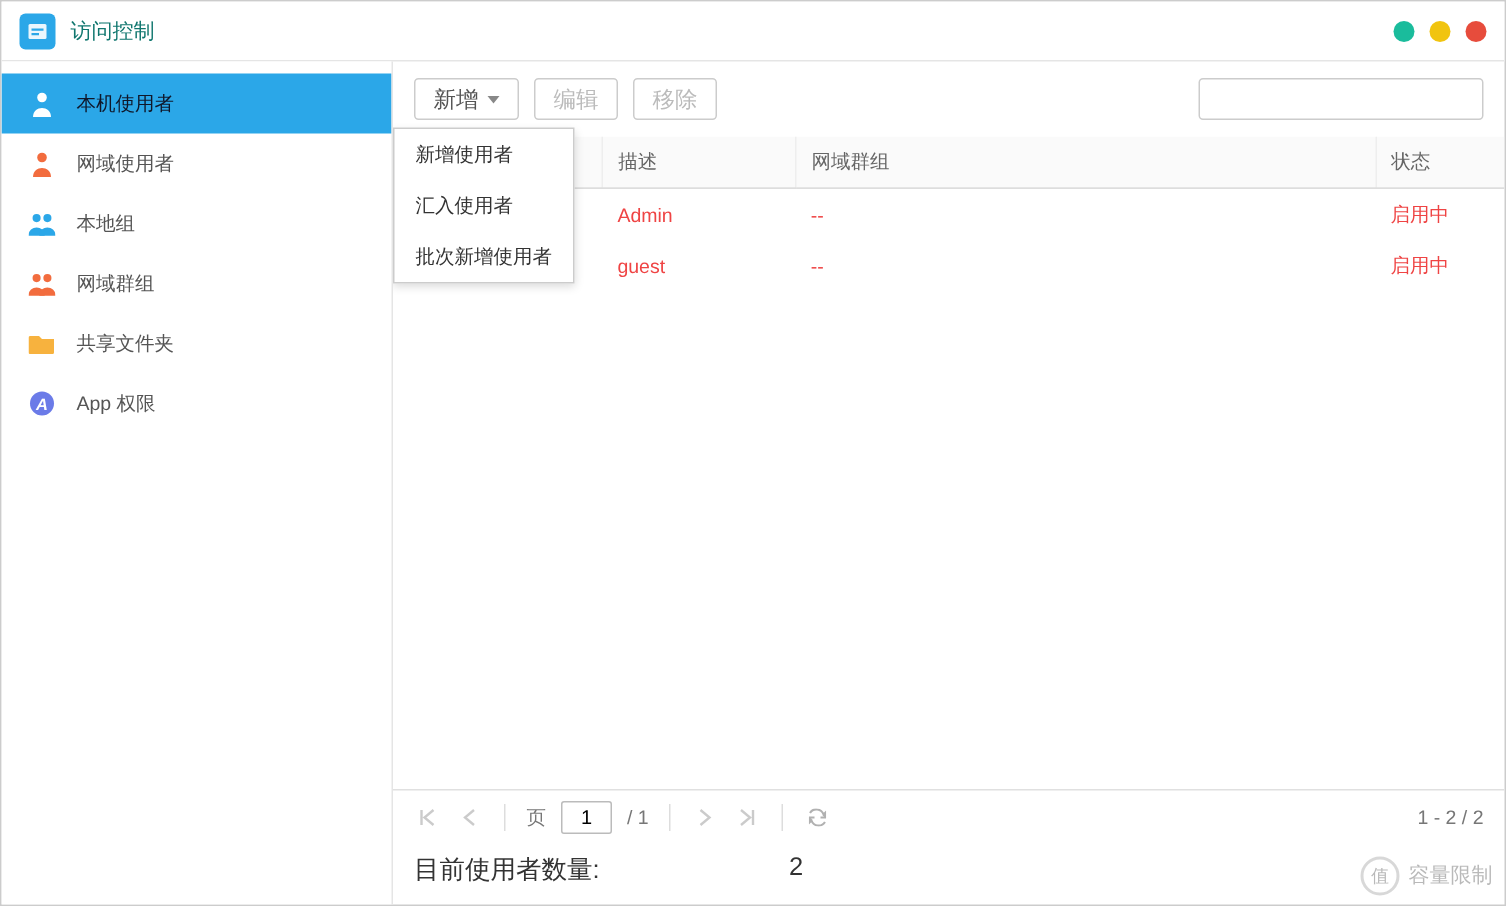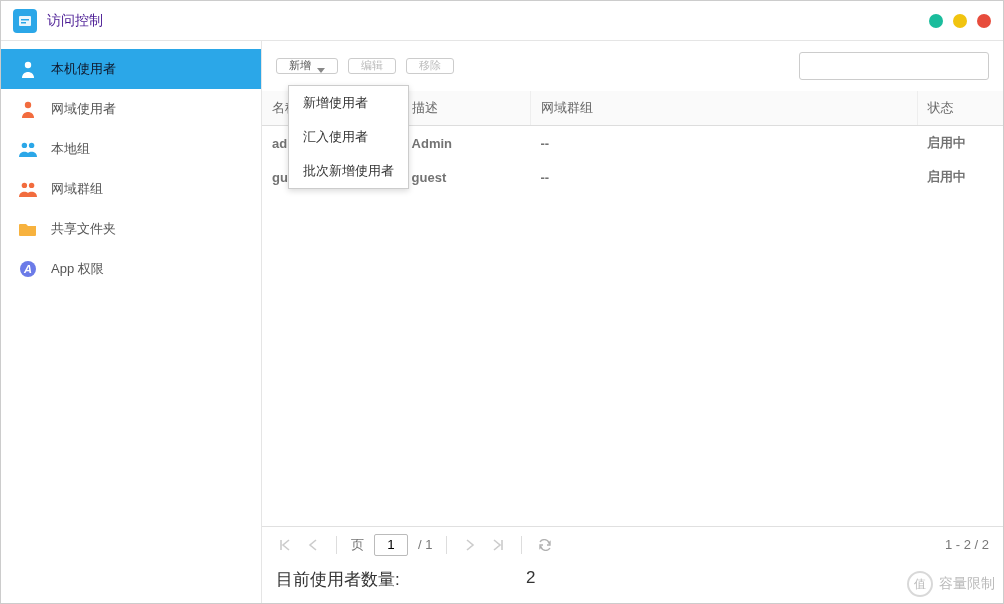--- a/index.html
+++ b/index.html
@@ -1,51 +1,51 @@
 <!DOCTYPE html>
 <html><head>
 <meta charset="utf-8">
 <style>
 * { box-sizing: border-box; margin: 0; padding: 0; }
 body { font-family: "Microsoft YaHei", Arial, sans-serif; font-size: 13px; color: #333; background: #fff; width: 1004px; height: 604px; overflow: hidden; position: relative; border: 1px solid #ccc; }
 
 .titlebar { height: 40px; background: #fff; display: flex; align-items: center; padding: 0 12px; border-bottom: 1px solid #e5e5e5; }
 .titlebar .app-icon { width: 24px; height: 24px; background: #2ba7e8; border-radius: 4px; display: flex; align-items: center; justify-content: center; color: #fff; font-size: 14px; }
-.titlebar .title { margin-left: 10px; font-size: 14px; color: #4c1d95; }
+.titlebar .title { margin-left: 10px; font-size: 14px; color: #0f766e; }
 .titlebar .win-controls { margin-left: auto; display: flex; gap: 10px; }
 .dot { width: 14px; height: 14px; border-radius: 50%; }
 .dot.teal { background: #1abc9c; }
 .dot.yellow { background: #f1c40f; }
 .dot.red { background: #e74c3c; }
 
 .body { display: flex; height: calc(100% - 40px); }
 
 .sidebar { width: 260px; background: #fff; padding-top: 8px; }
 .nav-item { display: flex; align-items: center; height: 40px; padding: 0 18px; cursor: pointer; color: #555; gap: 14px; }
 .nav-item.active { background: #2ba7e8; color: #0f172a; }
 .nav-item .nav-icon { width: 18px; height: 18px; display: flex; align-items: center; justify-content: center; flex-shrink: 0; }
 .nav-item .label { font-size: 13px; }
 
 .main { flex: 1; display: flex; flex-direction: column; border-left: 1px solid #e5e5e5; overflow: hidden; }
 .toolbar { height: 50px; display: flex; align-items: center; padding: 0 14px; gap: 10px; position: relative; }
-.btn { height: 16px; padding: 0 12px; border: 1px solid #ccc; background: #fff; border-radius: 3px; font-size: 11px; color: #555; cursor: pointer; display: inline-flex; align-items: flex-end; gap: 6px; }
+.btn { height: 28px; padding: 0 12px; border: 1px solid #ccc; background: #fff; border-radius: 3px; font-size: 15px; color: #555; cursor: pointer; display: inline-flex; align-items: center; gap: 6px; }
 .btn.disabled { color: #bbb; cursor: default; }
 .caret-down { width: 0; height: 0; border-left: 4px solid transparent; border-right: 4px solid transparent; border-top: 5px solid #888; }
 .search-box { margin-left: auto; display: flex; align-items: center; border: 1px solid #ccc; border-radius: 3px; height: 28px; width: 190px; padding: 0 8px; }
 .search-box svg { opacity: 0.45; }
 .search-box input { border: none; outline: none; flex: 1; font-size: 13px; margin-left: 6px; background: transparent; }
 
-.dropdown { position: absolute; top: 44px; left: 26px; background: #fff; border: 1px solid #ccc; box-shadow: 0 2px 6px rgba(0,0,0,.15); z-index: 10; min-width: 110px; }
+.dropdown { position: absolute; top: 44px; left: 0; background: #fff; border: 1px solid #ccc; box-shadow: 0 2px 6px rgba(0,0,0,.15); z-index: 10; min-width: 110px; }
 .dropdown .dd-item { padding: 8px 14px; font-size: 13px; color: #333; cursor: pointer; white-space: nowrap; }
 
 .table-wrap { flex: 1; overflow: hidden; padding: 0 0 0 0; position: relative; }
 .table { width: 100%; border-collapse: collapse; }
 .table th { text-align: left; font-weight: normal; color: #666; border-bottom: 1px solid #ddd; border-right: 1px solid #eee; padding: 8px 10px; background: #fafafa; }
 .table th:last-child { border-right: none; }
-.table td { padding: 8px 10px; color: #737373; border-bottom: 0; font-weight: bold; }
+.table td { padding: 8px 10px; color: #ef4444; border-bottom: 0; }
 .col-name { width: 130px; }
 .col-desc { width: 120px; }
 .col-quota { width: 360px; }
 .col-status { width: 80px; }
 
 .pager { height: 36px; border-top: 1px solid #e0e0e0; display: flex; align-items: center; padding: 0 14px; gap: 10px; color: #777; font-size: 13px; }
 .pager .pbtn { width: 18px; height: 18px; display: inline-flex; align-items: center; justify-content: center; cursor: pointer; opacity: .5; }
 .pager .sep { width: 1px; height: 18px; background: #ddd; margin: 0 4px; }
 .pager input.page-num { width: 34px; height: 22px; text-align: center; border: 1px solid #bbb; border-radius: 2px; }
 .pager .range { margin-left: auto; }

